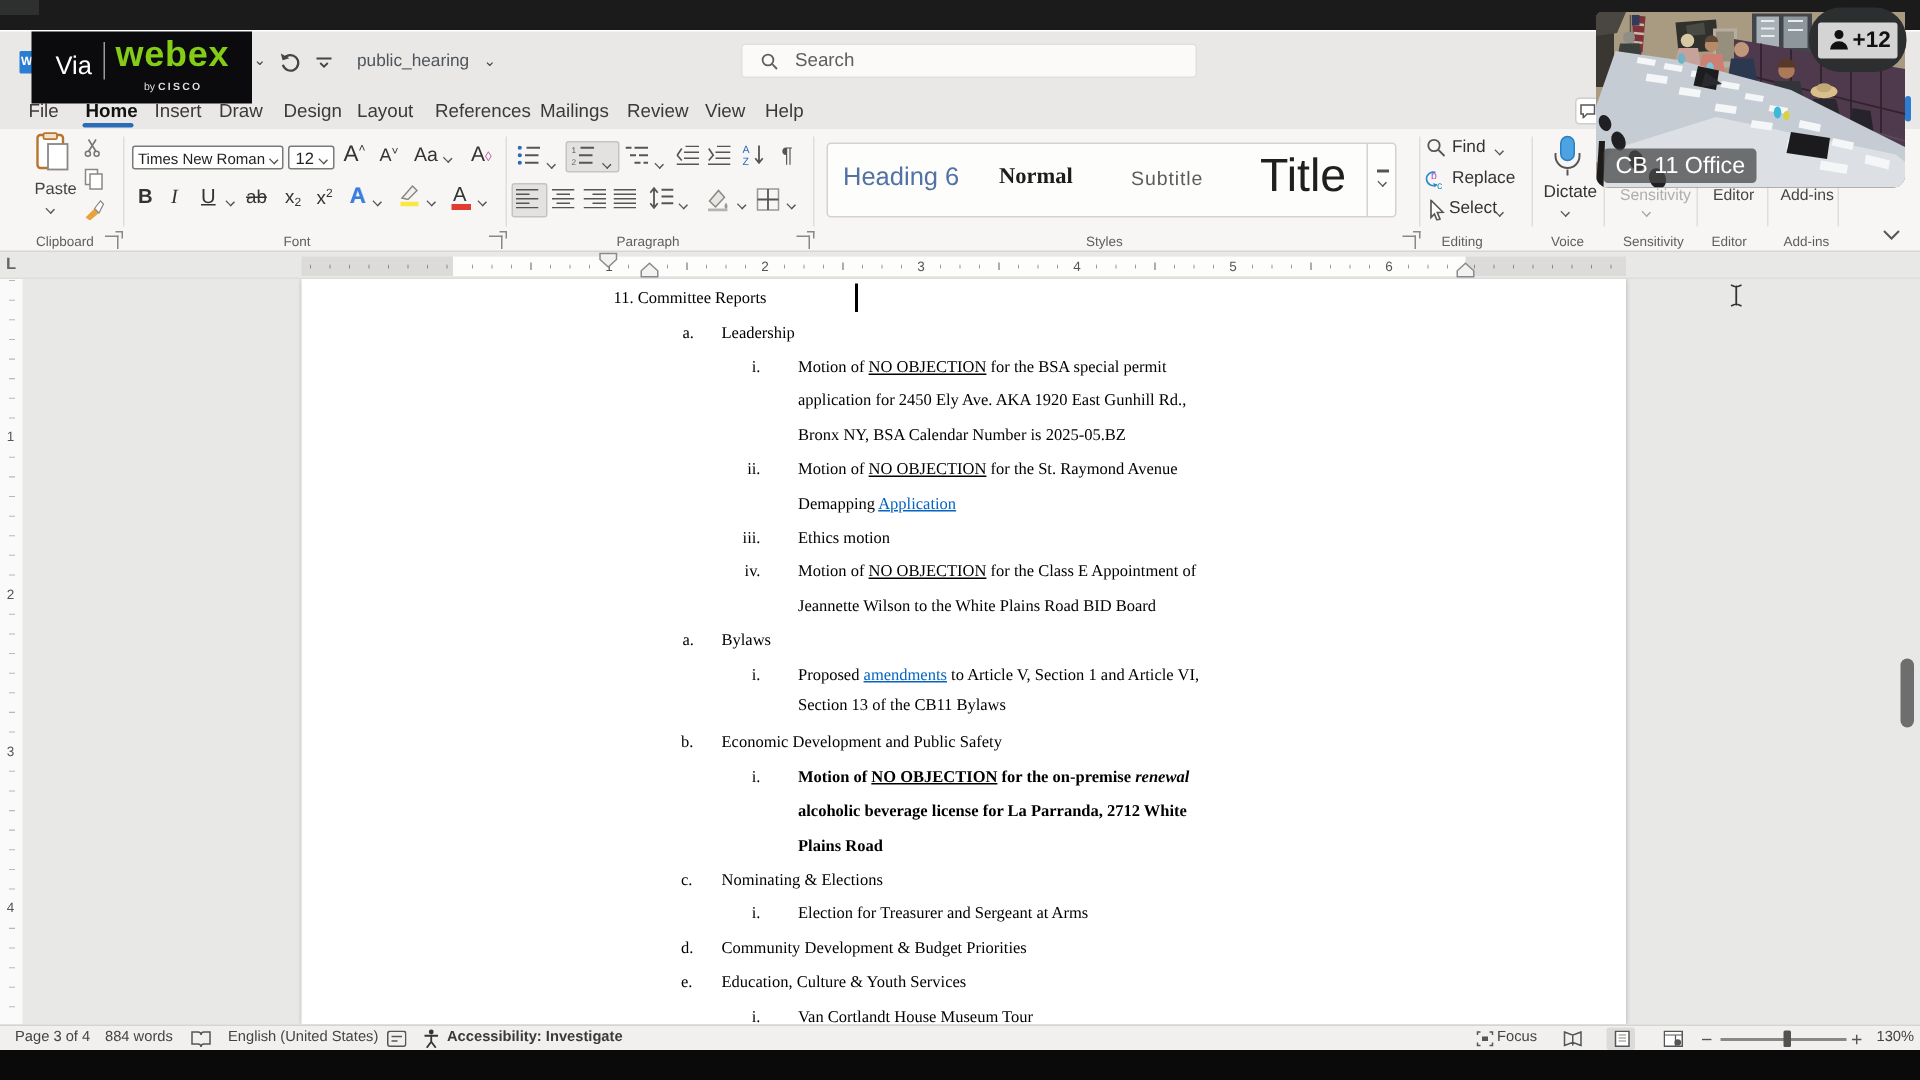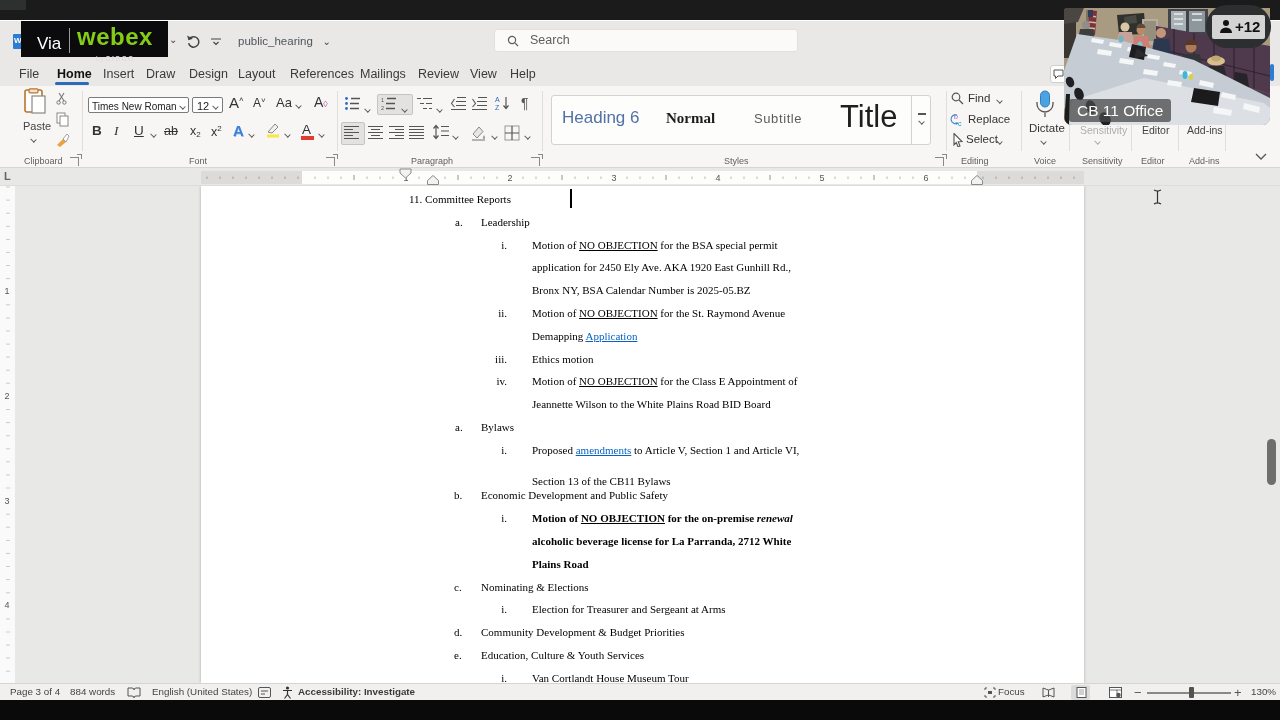--- a/index.html
+++ b/index.html
@@ -5,21 +5,21 @@
 html,body{margin:0;padding:0;}
 body{width:1280px;height:720px;overflow:hidden;position:relative;font-family:"Liberation Sans",sans-serif;background:#e8e8e7;}
 .abs{position:absolute;}
 
 #topbar{left:0;top:0;width:1280px;height:20px;background:#1b1b1b;}
 #topbar .corner{position:absolute;left:0;top:0;width:26px;height:10px;background:#2e2f2f;}
 
 #titlebar{left:0;top:20px;width:1280px;height:42px;background:#eae8e6;border-top:1px solid #fff;box-sizing:border-box;}
 #wicon{left:13px;top:13px;width:9px;height:15px;background:#2b7cd3;border-radius:1px;}
 #wicon:after{content:"W";position:absolute;left:1px;top:2px;font-size:8px;color:#fff;font-weight:bold;}
-#webexbox{left:21px;top:21px;width:147px;height:36px;background:#0b0b0d;color:#fff;z-index:30;}
+#webexbox{left:21px;top:21px;width:147px;height:48px;background:#0b0b0d;color:#fff;z-index:30;}
 #qat1{left:169px;top:13px;width:12px;height:12px;color:#444;font-size:10px;}
 #undo{left:186px;top:12px;width:16px;height:16px;}
 #qat2{left:209px;top:14px;width:14px;height:14px;color:#444;}
 #docname{left:238px;top:14px;font-size:11.5px;color:#4e555c;}
 #searchbox{left:494px;top:8px;width:304px;height:23px;background:#fbfaf9;border:1px solid #e2e0de;border-radius:3px;box-sizing:border-box;}
 
 #menurow{left:0;top:62px;width:1280px;height:24px;background:#eae8e6;font-size:12.5px;color:#3b3a39;}
 #menurow span{position:absolute;top:5px;}
 
 #ribbon{left:0;top:86px;width:1280px;height:82px;background:#f7f6f4;border-bottom:1px solid #d8d6d4;box-sizing:border-box;}
@@ -430,21 +430,21 @@
     <div class="dline" style="left:532px;top:138.8px;">Demapping <span class="lnk">Application</span></div>
     <div class="dline rn" style="top:161.6px;">iii.</div>
       <div class="dline" style="left:532px;top:161.6px;">Ethics motion</div>
     <div class="dline rn" style="top:184.4px;">iv.</div>
       <div class="dline" style="left:532px;top:184.4px;">Motion of <u>NO OBJECTION</u> for the Class E Appointment of</div>
     <div class="dline" style="left:532px;top:207.2px;">Jeannette Wilson to the White Plains Road BID Board</div>
     <div class="dline" style="left:455px;top:230px;">a.</div>
       <div class="dline" style="left:481px;top:230px;">Bylaws</div>
     <div class="dline rn" style="top:252.8px;">i.</div>
       <div class="dline" style="left:532px;top:252.8px;">Proposed <span class="lnk">amendments</span> to Article V, Section 1 and Article VI,</div>
-    <div class="dline" style="left:532px;top:284px;font-family:Liberation Serif, serif;">Section 13 of the CB11 Bylaws</div>
+    <div class="dline" style="left:532px;top:273px;font-family:Liberation Serif, serif;">Section 13 of the CB11 Bylaws</div>
     <div class="dline" style="left:454px;top:298.4px;">b.</div>
       <div class="dline" style="left:481px;top:298.4px;">Economic Development and Public Safety</div>
     <div class="dline rn" style="top:321.2px;">i.</div>
       <div class="dline bld" style="left:532px;top:321.2px;">Motion of <u>NO OBJECTION</u> for the on-premise <i>renewal</i></div>
     <div class="dline bld" style="left:532px;top:344px;">alcoholic beverage license for La Parranda, 2712 White</div>
     <div class="dline bld" style="left:532px;top:366.8px;">Plains Road</div>
     <div class="dline" style="left:454px;top:389.6px;">c.</div>
       <div class="dline" style="left:481px;top:389.6px;">Nominating &amp; Elections</div>
     <div class="dline rn" style="top:412.4px;">i.</div>
       <div class="dline" style="left:532px;top:412.4px;">Election for Treasurer and Sergeant at Arms</div>

